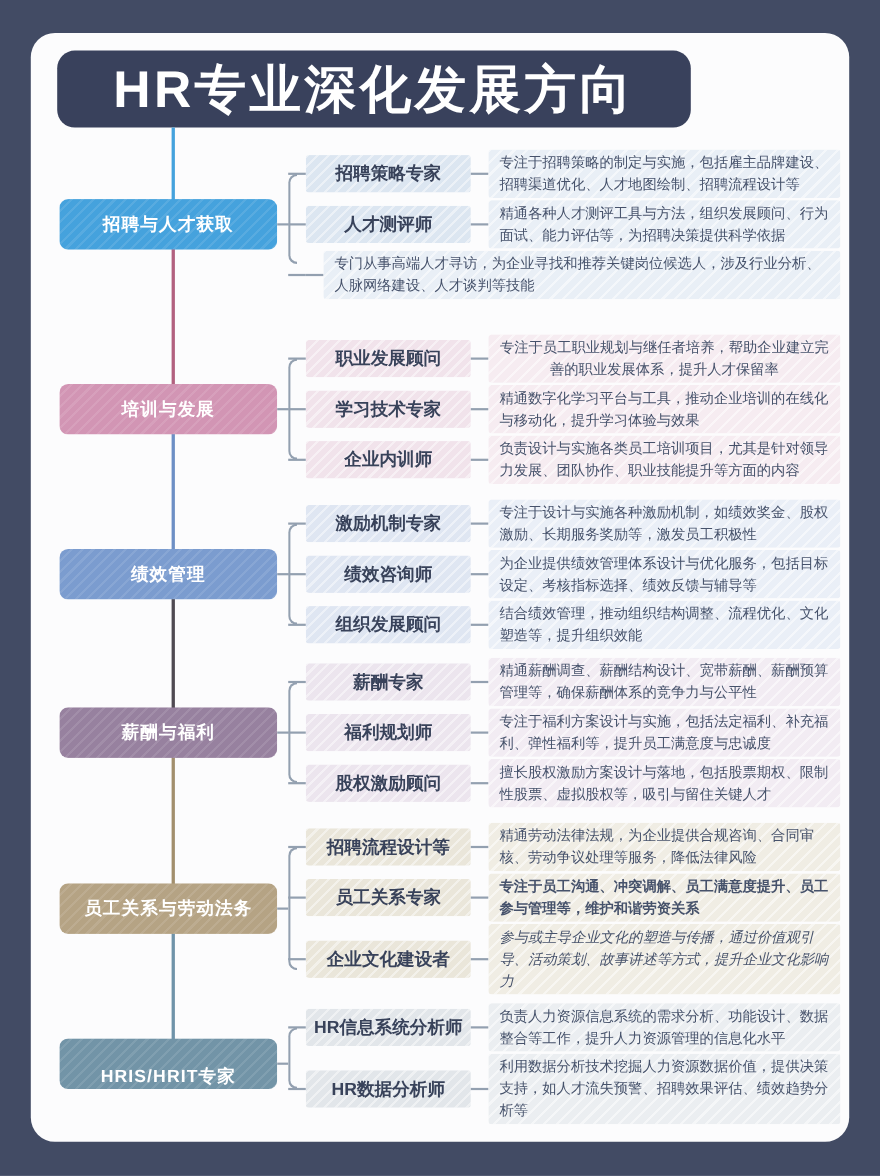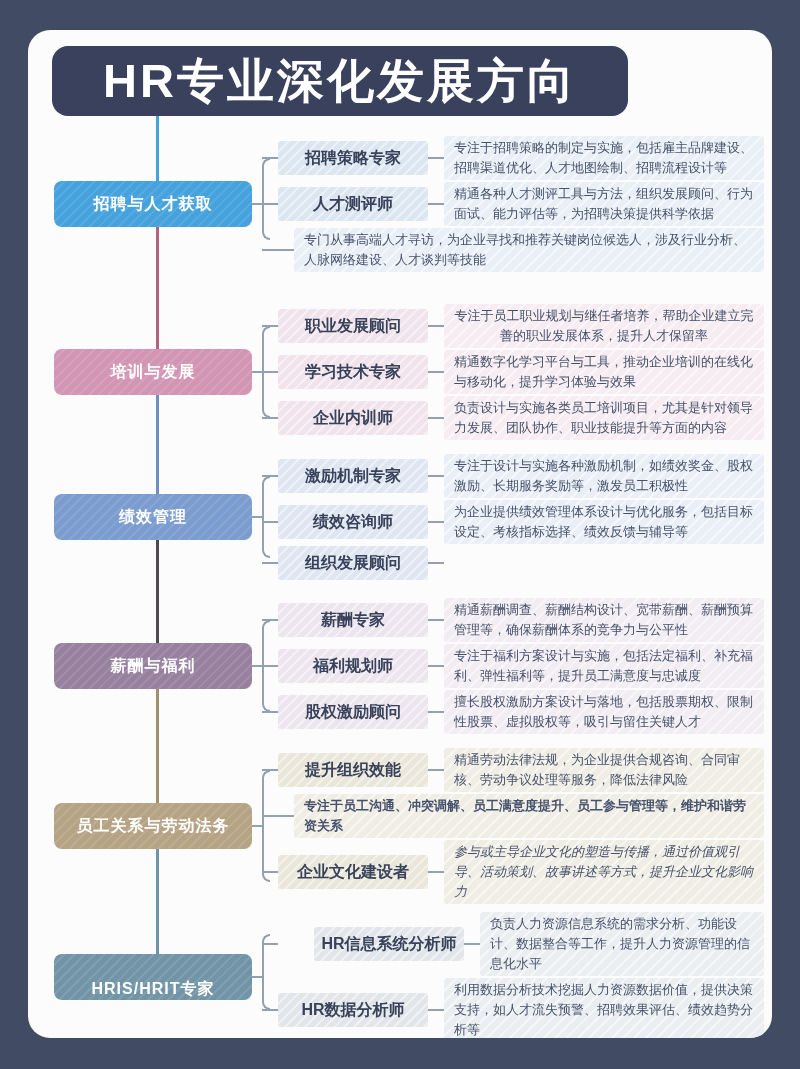--- a/index.html
+++ b/index.html
@@ -167,20 +167,21 @@
           </div>
         <div class="dash-r"></div>
         <div class="desc-box" style="background-color: rgb(234, 239, 247);">为企业提供绩效管理体系设计与优化服务，包括目标设定、考核指标选择、绩效反馈与辅导等</div>
       </div>
       <div class="item">
         <div class="dash-l"></div>
         <div class="role-box" style="background-color: rgb(223, 230, 242);">
             <span>组织发展顾问</span>
           </div>
         <div class="dash-r"></div>
+        <div class="desc-box" style="background-color: rgb(234, 239, 247);">结合绩效管理，推动组织结构调整、流程优化、文化塑造等，提升组织效能</div>
       </div>
     </div>
   </div>
 
   <div class="group g4">
     <div class="cat-box" style="background-color: rgb(151, 129, 159);">
       <span>薪酬与福利</span>
     </div>
     <div class="stub"></div>
     <div class="bracket"></div>
@@ -215,27 +216,30 @@
   <div class="group g5">
     <div class="cat-box" style="background-color: rgb(181, 163, 132);">
       <span>员工关系与劳动法务</span>
     </div>
     <div class="stub"></div>
     <div class="bracket"></div>
     <div class="items">
       <div class="item">
         <div class="dash-l"></div>
         <div class="role-box" style="background-color: rgb(234, 230, 218);">
-            <span>提升组织效能</span>
+            <span>招聘流程设计等</span>
           </div>
         <div class="dash-r"></div>
         <div class="desc-box" style="background-color: rgb(240, 237, 228);">精通劳动法律法规，为企业提供合规咨询、合同审核、劳动争议处理等服务，降低法律风险</div>
       </div>
       <div class="item">
         <div class="dash-l"></div>
+        <div class="role-box" style="background-color: rgb(234, 230, 218);">
+            <span>员工关系专家</span>
+          </div>
         <div class="dash-r"></div>
         <div class="desc-box" style="background-color: rgb(240, 237, 228); font-weight: bold;">专注于员工沟通、冲突调解、员工满意度提升、员工参与管理等，维护和谐劳资关系</div>
       </div>
       <div class="item">
         <div class="dash-l"></div>
         <div class="role-box" style="background-color: rgb(234, 230, 218);">
             <span>企业文化建设者</span>
           </div>
         <div class="dash-r"></div>
         <div class="desc-box" style="background-color: rgb(240, 237, 228); font-style: italic;">参与或主导企业文化的塑造与传播，通过价值观引导、活动策划、故事讲述等方式，提升企业文化影响力</div>
@@ -245,21 +249,21 @@
 
   <div class="group g6">
     <div class="cat-box" style="background-color: rgb(114, 148, 167); align-items: flex-end;">
       <span>HRIS/HRIT专家</span>
     </div>
     <div class="stub"></div>
     <div class="bracket"></div>
     <div class="items">
       <div class="item">
         <div class="dash-l"></div>
-        <div class="role-box" style="background-color: rgb(226, 230, 234); margin-left: 36px;">
+        <div class="role-box" style="background-color: rgb(226, 230, 234);">
             <span>HR信息系统分析师</span>
           </div>
         <div class="dash-r"></div>
         <div class="desc-box" style="background-color: rgb(235, 238, 241);">负责人力资源信息系统的需求分析、功能设计、数据整合等工作，提升人力资源管理的信息化水平</div>
       </div>
       <div class="item">
         <div class="dash-l"></div>
         <div class="role-box" style="background-color: rgb(226, 230, 234);">
             <span>HR数据分析师</span>
           </div>

